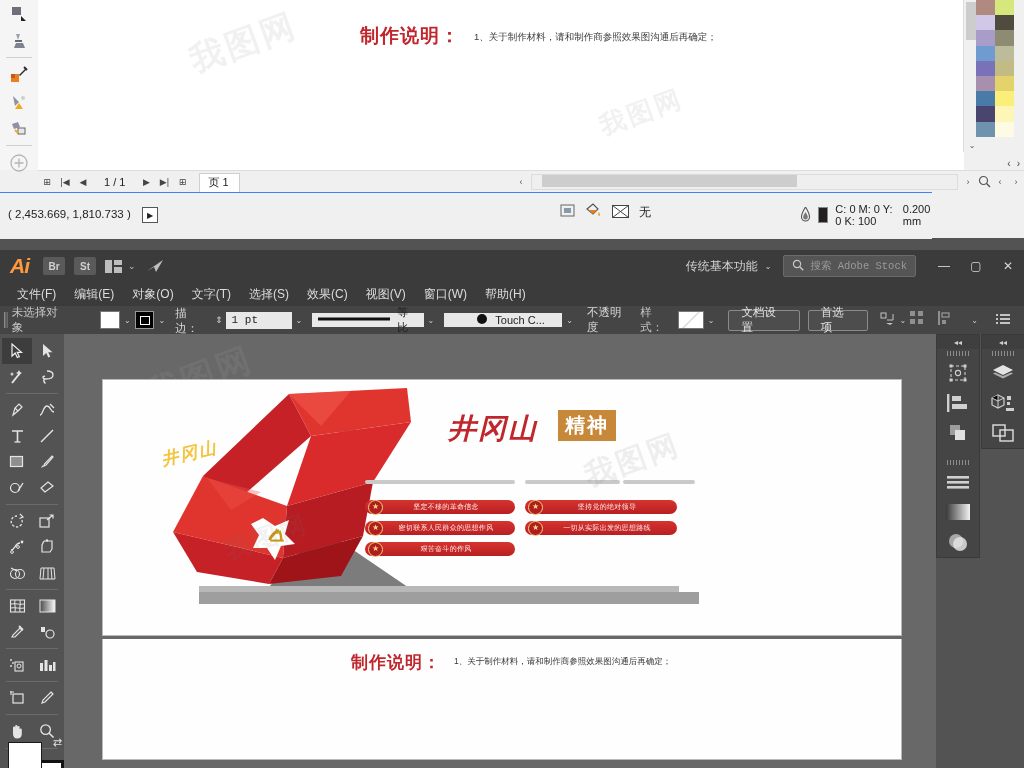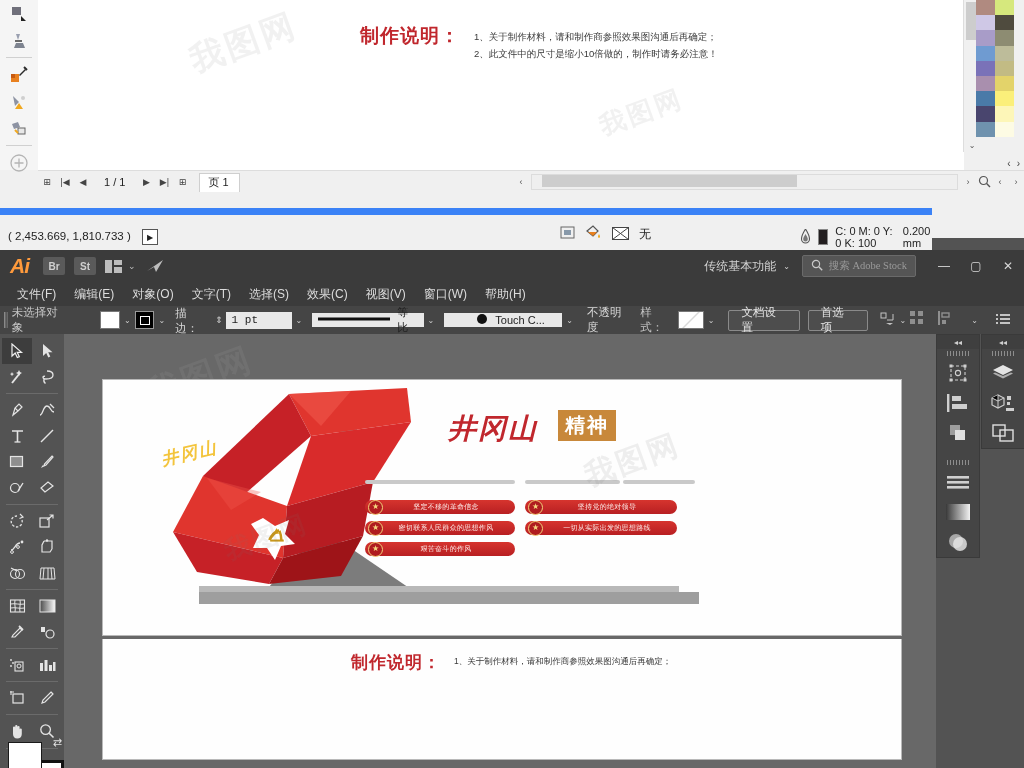--- a/index.html
+++ b/index.html
@@ -24,41 +24,41 @@
   .instr-lines{font-size:9.5px;color:#3a3a3a;line-height:17px;padding-top:2px;}
   
   #corel-pagenav{position:absolute;left:38px;top:170px;width:475px;height:22px;background:#f0f0f0;border-top:1px solid #ddd;display:flex;align-items:center;font-size:11px;color:#333;}
   .pn-btn{width:18px;height:20px;display:flex;align-items:center;justify-content:center;color:#444;font-size:9px;}
   .pn-count{padding:0 12px;font-size:11px;color:#222;text-align:center;}
   .pagetab{margin-left:8px;height:18px;padding:0 10px 0 8px;background:#fff;border:1px solid #cfcfcf;border-bottom:none;display:flex;align-items:center;font-size:11px;color:#222;}
   #corel-hscrollwrap{position:absolute;left:513px;top:170px;right:0;height:22px;background:#f0f0f0;border-top:1px solid #ddd;display:flex;align-items:center;}
   #corel-hscroll{position:relative;flex:1;height:14px;background:#efefef;border:1px solid #dcdcdc;margin:0 2px;}
   #corel-hthumb{position:absolute;left:10px;top:0;width:255px;height:12px;background:#cdcdcd;}
   .hs-arrow{width:16px;text-align:center;font-size:9px;color:#555;}
-  #corel-status{position:absolute;left:0;top:192px;width:932px;height:46px;background:#f0f0f0;border-top:7px solid #3b82f6;margin-top:16px;}
+  #corel-status{position:absolute;left:0;top:192px;width:932px;height:46px;background:#f0f0f0;border-top:1px solid #3b82f6;}
   #coords{position:absolute;left:8px;top:14px;font-size:11.5px;color:#222;}
   #coords-btn{display:inline-flex;width:14px;height:14px;border:1px solid #555;background:#fff;align-items:center;justify-content:center;font-size:8px;margin-left:8px;vertical-align:middle;}
   #status-icons{position:absolute;left:560px;top:10px;display:flex;align-items:center;gap:10px;}
   #status-right{position:absolute;left:800px;top:10px;display:flex;align-items:center;gap:7px;font-size:11px;color:#222;}
   .sw-black{width:14px;height:14px;background:#231f20;border:1px solid #888;}
   #corel-palette{position:absolute;right:10px;top:0;width:38px;height:152px;display:flex;}
   .palcol{width:19px;}
   .palsw{width:19px;height:15.2px;}
   #pal-arrows{position:absolute;right:0;top:155px;width:58px;height:16px;display:flex;align-items:center;justify-content:flex-end;gap:6px;font-size:10px;color:#444;padding-right:4px;}
   .wm{position:absolute;color:rgba(120,120,120,.10);font-size:34px;font-weight:bold;transform:rotate(-20deg);pointer-events:none;user-select:none;letter-spacing:3px;}
 
   
   #ai{position:absolute;left:0;top:250px;width:1024px;height:530px;background:#535353;}
   #ai-titlebar{position:absolute;left:0;top:0;width:1024px;height:32px;background:#3b3b3b;display:flex;align-items:center;}
   #ai-logo{color:#ff9a3c;font-size:21px;font-weight:bold;font-style:italic;padding:0 14px 0 10px;letter-spacing:-1px;}
   .appbtn{width:22px;height:18px;background:#5a5a5a;color:#d0d0d0;font-size:10px;display:flex;align-items:center;justify-content:center;margin-right:9px;border-radius:2px;font-weight:bold;}
   .tb-icon{margin-right:10px;color:#bdbdbd;display:flex;align-items:center;}
   #ws-name{margin-left:auto;color:#d4d4d4;font-size:12px;display:flex;align-items:center;gap:7px;}
   #ai-search{margin:0 12px;height:20px;background:#555;border:1px solid #6a6a6a;display:flex;align-items:center;padding:0 8px;gap:6px;border-radius:2px;}
-  #ai-search span.ph{color:#9a9a9a;font-size:10.5px;font-family:Liberation Serif, serif;}
+  #ai-search span.ph{color:#9a9a9a;font-size:10.5px;font-family:Liberation Mono, monospace;}
   .winbtn{width:32px;height:32px;display:flex;align-items:center;justify-content:center;color:#d8d8d8;font-size:12px;}
   #ai-menubar{position:absolute;left:0;top:32px;width:1024px;height:24px;background:#3b3b3b;display:flex;align-items:center;padding-left:8px;}
   .menu{color:#dcdcdc;font-size:12px;padding:0 9px;line-height:24px;}
   #ai-control{position:absolute;left:0;top:56px;width:1024px;height:28px;background:#454545;display:flex;align-items:center;border-bottom:1px solid #2f2f2f;}
   .ctl-label{color:#c6c6c6;font-size:11.5px;}
   .ctl-link{color:#d8d8d8;font-size:11.5px;border-bottom:1px dotted #9a9a9a;}
   .swatch-white{width:18px;height:16px;background:#fff;border:1px solid #777;}
   .swatch-stroke{width:18px;height:16px;background:#000;border:1px solid #999;display:flex;align-items:center;justify-content:center;}
   .swatch-stroke i{display:block;width:8px;height:7px;border:1.5px solid #fff;}
   .caret{color:#cfcfcf;font-size:8px;padding:0 4px;}
@@ -155,21 +155,20 @@
     </div>
   </div>
 
   <div id="corel-canvas">
     <div class="wm" style="left:150px;top:20px;">我图网</div>
     <div class="wm" style="left:560px;top:95px;font-size:26px;">我图网</div>
     <div id="instr-top">
       <div class="instr-title">制作说明：</div>
       <div class="instr-lines">
         <div>1、关于制作材料，请和制作商参照效果图沟通后再确定；</div>
-        <div>2、此文件中的尺寸是缩小10倍做的，制作时请务必注意！</div>
       </div>
     </div>
   </div>
 
   <div id="corel-vscroll">
     <div id="corel-vthumb"></div>
     <div class="vs-arrow" style="bottom:0;">⌄</div>
   </div>
 
   <div id="corel-palette">

